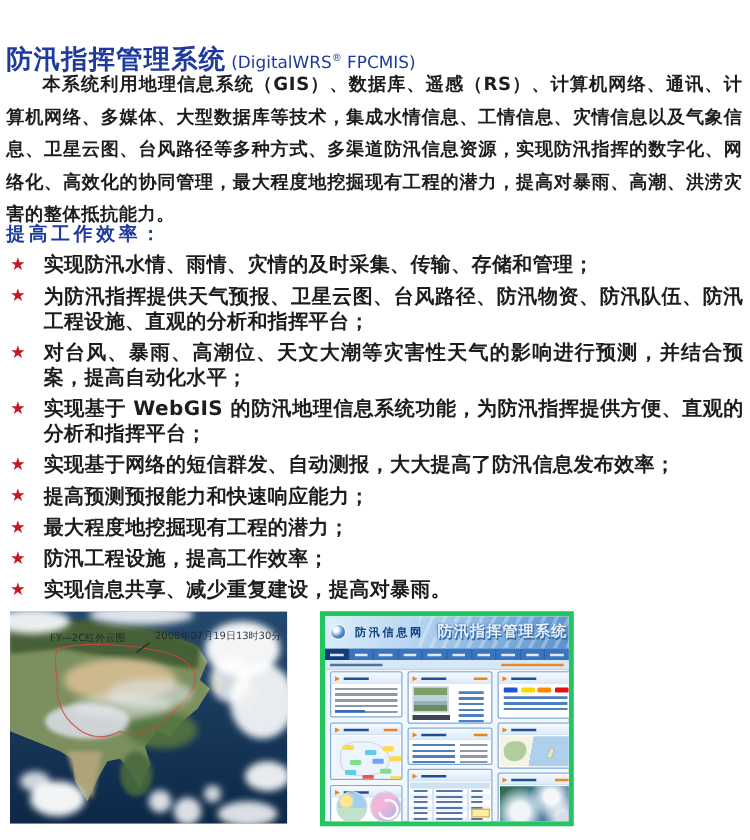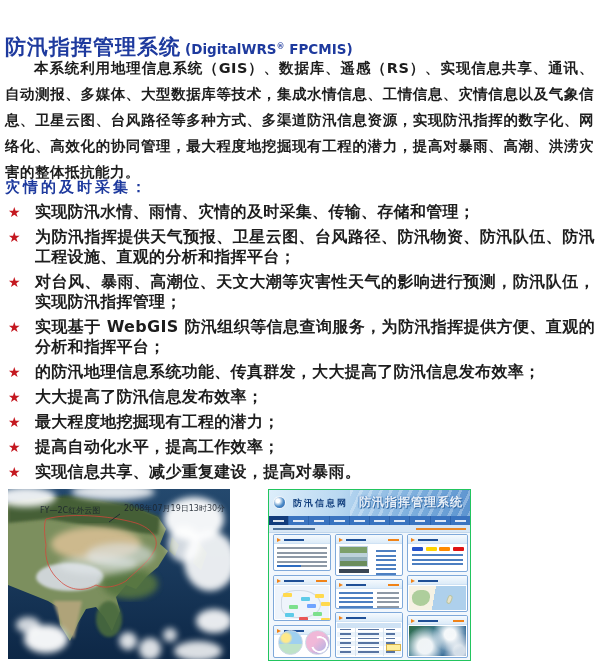--- a/index.html
+++ b/index.html
@@ -6,21 +6,21 @@
   html,body { background:#ffffff; }
   .page {
     position:relative; width:600px; height:672px; margin:0 auto;
     background:#ffffff; overflow:hidden;
     font-family:"DejaVu Sans","Liberation Sans",sans-serif;
   }
 
   
   .title { position:absolute; left:5px; top:24px; white-space:nowrap; color:#1e3a9e; }
   .title .zh { font-size:21px; font-weight:bold; letter-spacing:1px; }
-  .title .latin { font-size:13.5px; font-weight:bold; margin-left:4px; }
+  .title .latin { font-size:13.5px; font-weight:normal; margin-left:4px; }
   .title sup { font-size:8px; vertical-align:super; }
 
   
   .intro {
     position:absolute; left:5px; top:55px; width:589px;
     font-size:14.5px; line-height:26px; font-weight:bold; color:#1d1d1d;
     text-align:justify; text-indent:2em; letter-spacing:0.5px;
   }
 
   
@@ -34,22 +34,22 @@
   .bullets li { display:flex; margin-bottom:5px; }
   .star { width:30px; flex:0 0 30px; padding-left:3px; color:#c41820; font-size:14px; line-height:20px; }
   .btxt { flex:1; font-size:16px; line-height:20px; font-weight:bold; color:#1d1d1d; text-align:justify; letter-spacing:0.3px; }
 
   
   .fig-sat { position:absolute; left:8px; top:489px; width:222px; height:190px; overflow:hidden; }
   .fig-sat svg { display:block; }
 
   
   .site {
-    position:absolute; left:268px; top:489px; width:203px; height:172px;
-    border:1px solid #22c55e; background:#f2f7fc; overflow:hidden; font-weight:bold;
+    position:absolute; left:256px; top:489px; width:203px; height:172px;
+    border:4px solid #22c55e; background:#f2f7fc; overflow:hidden; font-weight:bold;
   }
   .banner { position:absolute; left:0; top:0; right:0; height:26px;
     background:linear-gradient(105deg,#ddeefb 0%,#b9d8f1 35%,#7fb0de 70%,#5b93cf 100%); }
   .banner .streak { position:absolute; right:0; top:0; width:120px; height:26px;
     background:repeating-linear-gradient(115deg, rgba(255,255,255,.28) 0 3px, transparent 3px 9px); }
   .logo { position:absolute; left:4px; top:6px; width:13px; height:13px; border-radius:50%;
     border:1px solid rgba(255,255,255,.9);
     background:radial-gradient(circle at 35% 35%, #ffffff 0 18%, #4d8cc8 55%, #235ba6 100%); }
   .site-name { position:absolute; left:24px; top:7px; font-size:9px; color:#13407e; letter-spacing:2px; white-space:nowrap; }
   .slogan { position:absolute; left:90px; top:4px; font-size:12px; white-space:nowrap;
@@ -133,56 +133,56 @@
 </style>
 </head>
 <body>
 
 <div class="page">
 
   <h1 class="title">
     <span class="zh">防汛指挥管理系统</span><span class="latin"><span>(DigitalWRS</span><sup>®</sup><span> FPCMIS)</span></span>
   </h1>
 
-  <p class="intro">本系统利用地理信息系统（GIS）、数据库、遥感（RS）、实现信息共享、通讯、自动测报、多媒体、大型数据库等技术，集成水情信息、工情信息、灾情信息以及气象信息、卫星云图、台风路径等多种方式、多渠道防汛信息资源，实现防汛指挥的数字化、网络化、高效化的协同管理，最大程度地挖掘现有工程的潜力，提高对暴雨、高潮、洪涝灾害的整体抵抗能力。</p>
-
-  <h2 class="section-head">灾情的及时采集：</h2>
+  <p class="intro">本系统利用地理信息系统（GIS）、数据库、遥感（RS）、计算机网络、通讯、计算机网络、多媒体、大型数据库等技术，集成水情信息、工情信息、灾情信息以及气象信息、卫星云图、台风路径等多种方式、多渠道防汛信息资源，实现防汛指挥的数字化、网络化、高效化的协同管理，最大程度地挖掘现有工程的潜力，提高对暴雨、高潮、洪涝灾害的整体抵抗能力。</p>
+
+  <h2 class="section-head">提高工作效率：</h2>
 
   <ul class="bullets">
     <li>
         <span class="star">★</span>
         <span class="btxt">实现防汛水情、雨情、灾情的及时采集、传输、存储和管理；</span>
       </li>
     <li>
         <span class="star">★</span>
         <span class="btxt">为防汛指挥提供天气预报、卫星云图、台风路径、防汛物资、防汛队伍、防汛工程设施、直观的分析和指挥平台；</span>
       </li>
     <li>
         <span class="star">★</span>
-        <span class="btxt">对台风、暴雨、高潮位、天文大潮等灾害性天气的影响进行预测，防汛队伍，实现防汛指挥管理；</span>
-      </li>
-    <li>
-        <span class="star">★</span>
-        <span class="btxt">实现基于 WebGIS 防汛组织等信息查询服务，为防汛指挥提供方便、直观的分析和指挥平台；</span>
-      </li>
-    <li>
-        <span class="star">★</span>
-        <span class="btxt">的防汛地理信息系统功能、传真群发，大大提高了防汛信息发布效率；</span>
-      </li>
-    <li>
-        <span class="star">★</span>
-        <span class="btxt">大大提高了防汛信息发布效率；</span>
+        <span class="btxt">对台风、暴雨、高潮位、天文大潮等灾害性天气的影响进行预测，并结合预案，提高自动化水平；</span>
+      </li>
+    <li>
+        <span class="star">★</span>
+        <span class="btxt">实现基于 WebGIS 的防汛地理信息系统功能，为防汛指挥提供方便、直观的分析和指挥平台；</span>
+      </li>
+    <li>
+        <span class="star">★</span>
+        <span class="btxt">实现基于网络的短信群发、自动测报，大大提高了防汛信息发布效率；</span>
+      </li>
+    <li>
+        <span class="star">★</span>
+        <span class="btxt">提高预测预报能力和快速响应能力；</span>
       </li>
     <li>
         <span class="star">★</span>
         <span class="btxt">最大程度地挖掘现有工程的潜力；</span>
       </li>
     <li>
         <span class="star">★</span>
-        <span class="btxt">提高自动化水平，提高工作效率；</span>
+        <span class="btxt">防汛工程设施，提高工作效率；</span>
       </li>
     <li>
         <span class="star">★</span>
         <span class="btxt">实现信息共享、减少重复建设，提高对暴雨。</span>
       </li>
   </ul>
 
   <figure class="fig-sat">
     <svg width="222" height="170" viewBox="0 0 222 170" xmlns="http://www.w3.org/2000/svg">
       <defs>

